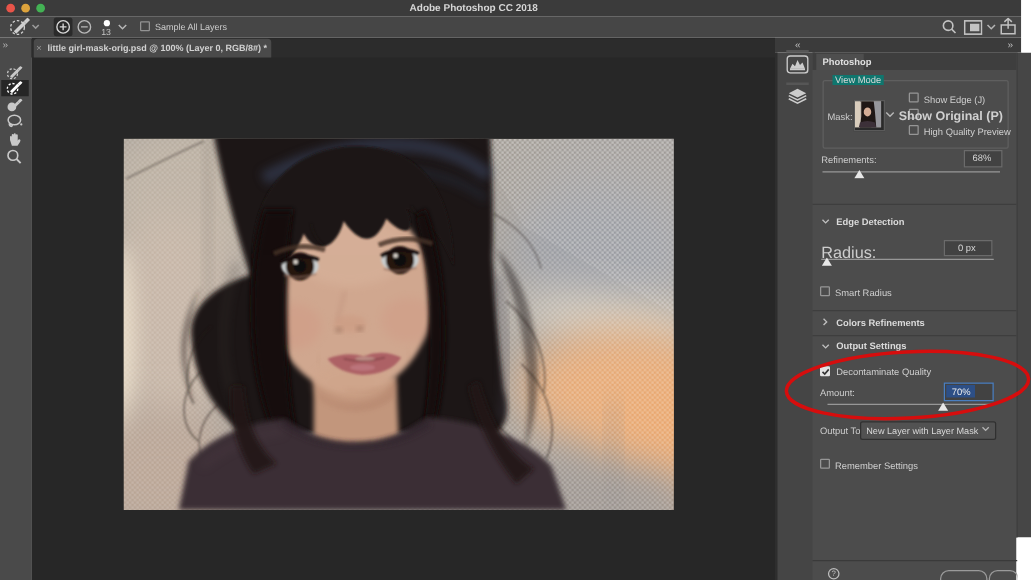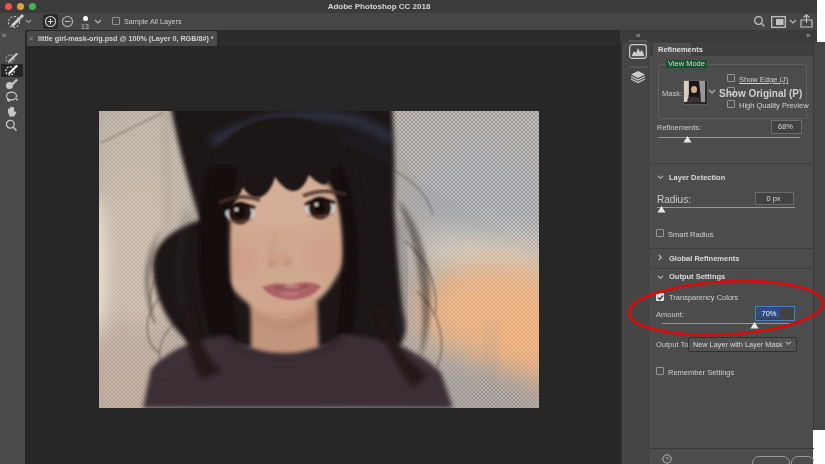--- a/index.html
+++ b/index.html
@@ -259,85 +259,85 @@
 </svg>
 <div class="abs" style="left:629px;top:66px;width:18px;height:2px;background:#565656;"></div>
 <svg class="abs" style="left:629px;top:70px;" width="18" height="15" viewBox="0 0 18 15">
   <path d="M9 1 L16 4.5 L9 8 L2 4.5 Z" fill="#cccccc"></path>
   <path d="M2 8 L9 11.5 L16 8 M2 10.5 L9 14 L16 10.5" fill="none" stroke="#cccccc" stroke-width="1.2" transform="translate(0,-1.5)"></path>
 </svg>
 
 <div class="abs" style="left:650px;top:42px;width:163px;height:422px;background:#4c4c4c;"></div>
 <div class="abs" style="left:650px;top:42px;width:163px;height:14px;background:#3e3e3e;"></div>
 <div class="abs" style="left:653px;top:43px;width:38px;height:13px;background:#4e4e4e;"></div>
-<div class="abs txt" style="left:658px;top:46px;color:#e0e0e0;font-size:7.5px;font-weight:bold;">Refinements</div>
+<div class="abs txt" style="left:658px;top:46px;color:#e0e0e0;font-size:7.5px;font-weight:bold;">Photoshop</div>
 
 <div class="abs" style="left:658px;top:64px;width:147px;height:53px;border:1px solid #5f5f5f;border-radius:2px;"></div>
-<div class="abs txt" style="left:666px;top:60px;color:#d8d8d8;font-size:7.5px;background:#14532d;padding:0 2px;">View Mode</div>
+<div class="abs txt" style="left:666px;top:60px;color:#d8d8d8;font-size:7.5px;background:#0f766e;padding:0 2px;">View Mode</div>
 <div class="abs txt" style="left:662px;top:90px;color:#cdcdcd;font-size:7.5px;">Mask:</div>
 <div class="abs" style="left:683px;top:80px;width:23px;height:23px;background:#2a2a2a;border:1px solid #5a5a5a;"></div>
 <svg class="abs" style="left:684px;top:81px;" width="21" height="21" viewBox="0 0 21 21">
   <rect width="21" height="21" fill="#c4bbb1"></rect>
   <rect x="13" y="0" width="8" height="21" fill="#96969b"></rect>
   <rect x="0" y="0" width="4" height="21" fill="#d9cdbd"></rect>
   <path d="M 5,0 L 15,0 L 16,9 L 17,21 L 4,21 L 5,12 Z" fill="#1f1715"></path>
   <ellipse cx="10" cy="8.5" rx="3" ry="3.6" fill="#d5ad96"></ellipse>
   <path d="M 3,21 L 4,17 Q 10,14.5 16,17 L 17,21 Z" fill="#3c3038"></path>
 </svg>
 <svg class="abs" style="left:708px;top:89px;" width="8" height="6" viewBox="0 0 8 6">
   <path d="M1 1 l3 3 l3 -3" stroke="#b5b5b5" stroke-width="1.2" fill="none"></path>
 </svg>
 <div class="abs" style="left:727px;top:74px;width:6px;height:6px;border:1px solid #969696;border-radius:1px;"></div>
-<div class="abs txt" style="left:739px;top:76px;color:#d0d0d0;font-size:7.5px;text-decoration:underline;">Show Edge (J)</div>
+<div class="abs txt" style="left:739px;top:76px;color:#d0d0d0;font-size:7.5px;">Show Edge (J)</div>
 <div class="abs" style="left:727px;top:87px;width:6px;height:6px;border:1px solid #969696;border-radius:1px;"></div>
 <div class="abs txt" style="left:719px;top:89px;color:#d0d0d0;font-size:10px;font-weight:bold;">Show Original (P)</div>
 <div class="abs" style="left:727px;top:100px;width:6px;height:6px;border:1px solid #969696;border-radius:1px;"></div>
 <div class="abs txt" style="left:739px;top:102px;color:#d0d0d0;font-size:7.5px;">High Quality Preview</div>
 
 <div class="abs txt" style="left:657px;top:124px;color:#cdcdcd;font-size:7.5px;">Refinements:</div>
 <div class="abs" style="left:771px;top:120px;width:29px;height:12px;background:#424242;border:1px solid #6b6b6b;"></div>
 <div class="abs txt" style="left:771px;top:123px;width:29px;text-align:center;color:#d8d8d8;font-size:7.5px;">68%</div>
 <div class="abs" style="left:658px;top:136.5px;width:142px;height:1.5px;background:#979797;"></div>
 <svg class="abs" style="left:683px;top:136px;" width="9" height="7" viewBox="0 0 9 7">
   <path d="M4.5 0 L8.5 6.5 H0.5 Z" fill="#e8e8e8"></path>
 </svg>
 
 <div class="abs" style="left:650px;top:163px;width:163px;height:1px;background:#3e3e3e;"></div>
 
 <svg class="abs" style="left:657px;top:175px;" width="7" height="5" viewBox="0 0 8 6">
     <path d="M1 1 l3 3 l3 -3" stroke="#c0c0c0" stroke-width="1.3" fill="none"></path>
   </svg>
-<div class="abs txt" style="left:669px;top:174px;color:#dadada;font-size:7.5px;font-weight:bold;">Layer Detection</div>
-<div class="abs txt" style="left:657px;top:195px;color:#cdcdcd;font-size:10px;">Radius:</div>
+<div class="abs txt" style="left:669px;top:174px;color:#dadada;font-size:7.5px;font-weight:bold;">Edge Detection</div>
+<div class="abs txt" style="left:657px;top:195px;color:#cdcdcd;font-size:13px;">Radius:</div>
 <div class="abs" style="left:755px;top:192px;width:37px;height:11px;background:#424242;border:1px solid #6b6b6b;"></div>
 <div class="abs txt" style="left:755px;top:195px;width:37px;text-align:center;color:#d8d8d8;font-size:7.5px;">0 px</div>
 <div class="abs" style="left:657px;top:206.5px;width:138px;height:1.5px;background:#979797;"></div>
 <svg class="abs" style="left:657px;top:206px;" width="9" height="7" viewBox="0 0 9 7">
   <path d="M4.5 0 L8.5 6.5 H0.5 Z" fill="#e8e8e8"></path>
 </svg>
 <div class="abs" style="left:656px;top:229px;width:6px;height:6px;border:1px solid #969696;border-radius:1px;"></div>
 <div class="abs txt" style="left:668px;top:231px;color:#d0d0d0;font-size:7.5px;">Smart Radius</div>
 <div class="abs" style="left:650px;top:248px;width:163px;height:1px;background:#3e3e3e;"></div>
 
 <svg class="abs" style="left:658px;top:254px;" width="5" height="7" viewBox="0 0 6 8">
     <path d="M1 1 l3 3 l-3 3" stroke="#c0c0c0" stroke-width="1.3" fill="none"></path>
   </svg>
-<div class="abs txt" style="left:669px;top:255px;color:#dadada;font-size:7.5px;font-weight:bold;">Global Refinements</div>
+<div class="abs txt" style="left:669px;top:255px;color:#dadada;font-size:7.5px;font-weight:bold;">Colors Refinements</div>
 <div class="abs" style="left:650px;top:268px;width:163px;height:1px;background:#3e3e3e;"></div>
 
 <svg class="abs" style="left:657px;top:275px;" width="7" height="5" viewBox="0 0 8 6">
     <path d="M1 1 l3 3 l3 -3" stroke="#c0c0c0" stroke-width="1.3" fill="none"></path>
   </svg>
 <div class="abs txt" style="left:669px;top:273px;color:#dadada;font-size:7.5px;font-weight:bold;">Output Settings</div>
 
 <div class="abs" style="left:656px;top:293px;width:7.5px;height:7.5px;background:#e2e2e2;border-radius:1px;"></div>
 <svg class="abs" style="left:657px;top:294px;" width="7" height="7" viewBox="0 0 7 7">
     <path d="M1 3.5 L2.8 5.3 L6 1.5" stroke="#333333" stroke-width="1.3" fill="none"></path>
   </svg>
-<div class="abs txt" style="left:669px;top:294px;color:#d0d0d0;font-size:7.5px;">Transparency Colors</div>
+<div class="abs txt" style="left:669px;top:294px;color:#d0d0d0;font-size:7.5px;">Decontaminate Quality</div>
 
 <div class="abs txt" style="left:656px;top:311px;color:#cdcdcd;font-size:7.5px;">Amount:</div>
 <div class="abs" style="left:755px;top:306px;width:38px;height:13px;background:#424242;border:1px solid #4a7fc1;"></div>
 <div class="abs" style="left:757px;top:308px;width:23px;height:10px;background:#2d4f86;"></div>
 <div class="abs txt" style="left:757px;top:310px;width:24px;text-align:center;color:#f0f0f0;font-size:7.5px;">70%</div>
 <div class="abs" style="left:662px;top:322.5px;width:133px;height:1.5px;background:#979797;"></div>
 <svg class="abs" style="left:750px;top:322px;" width="9" height="7" viewBox="0 0 9 7">
   <path d="M4.5 0 L8.5 6.5 H0.5 Z" fill="#e8e8e8"></path>
 </svg>
 

